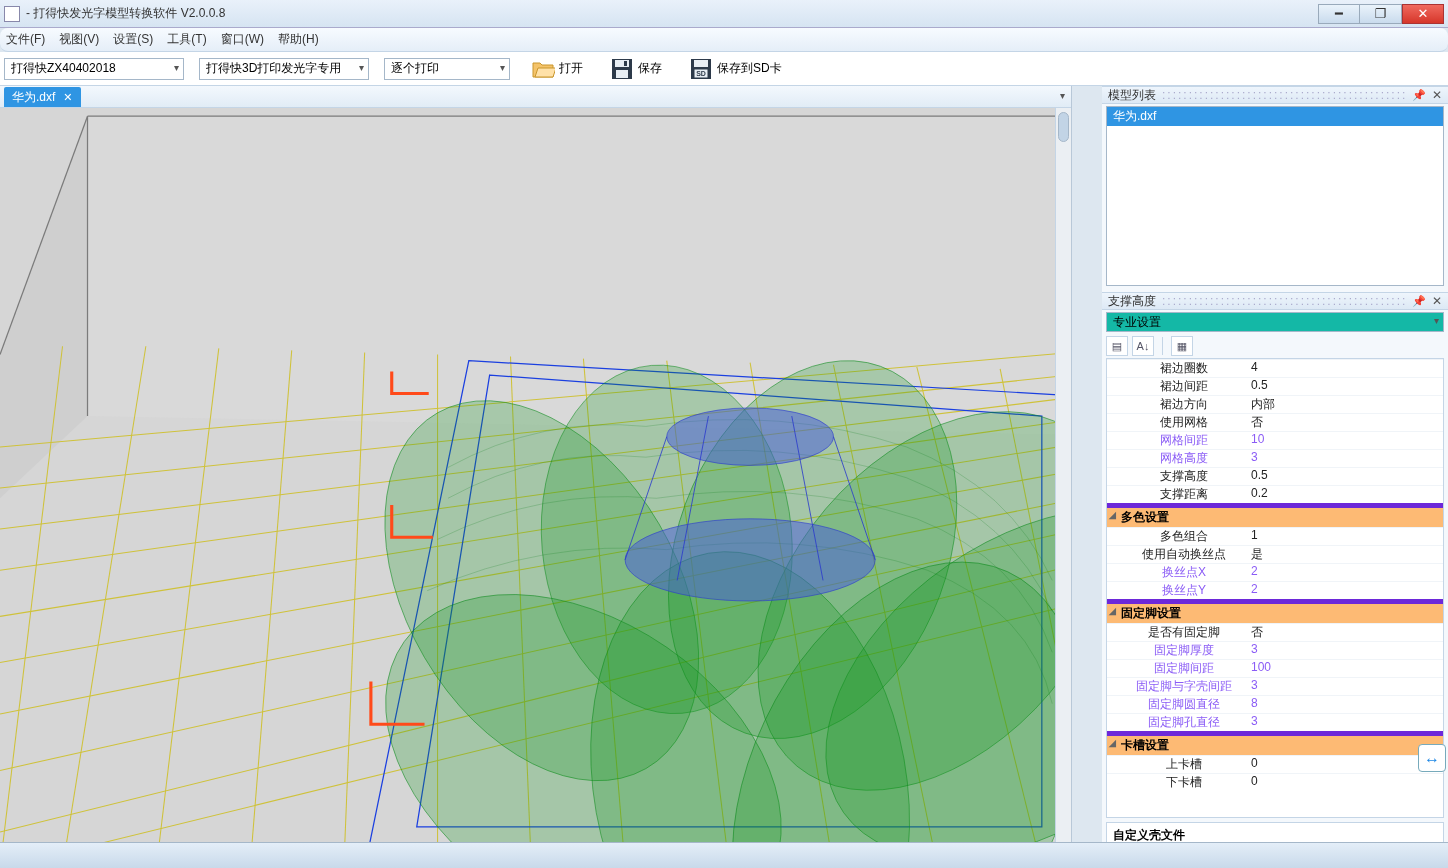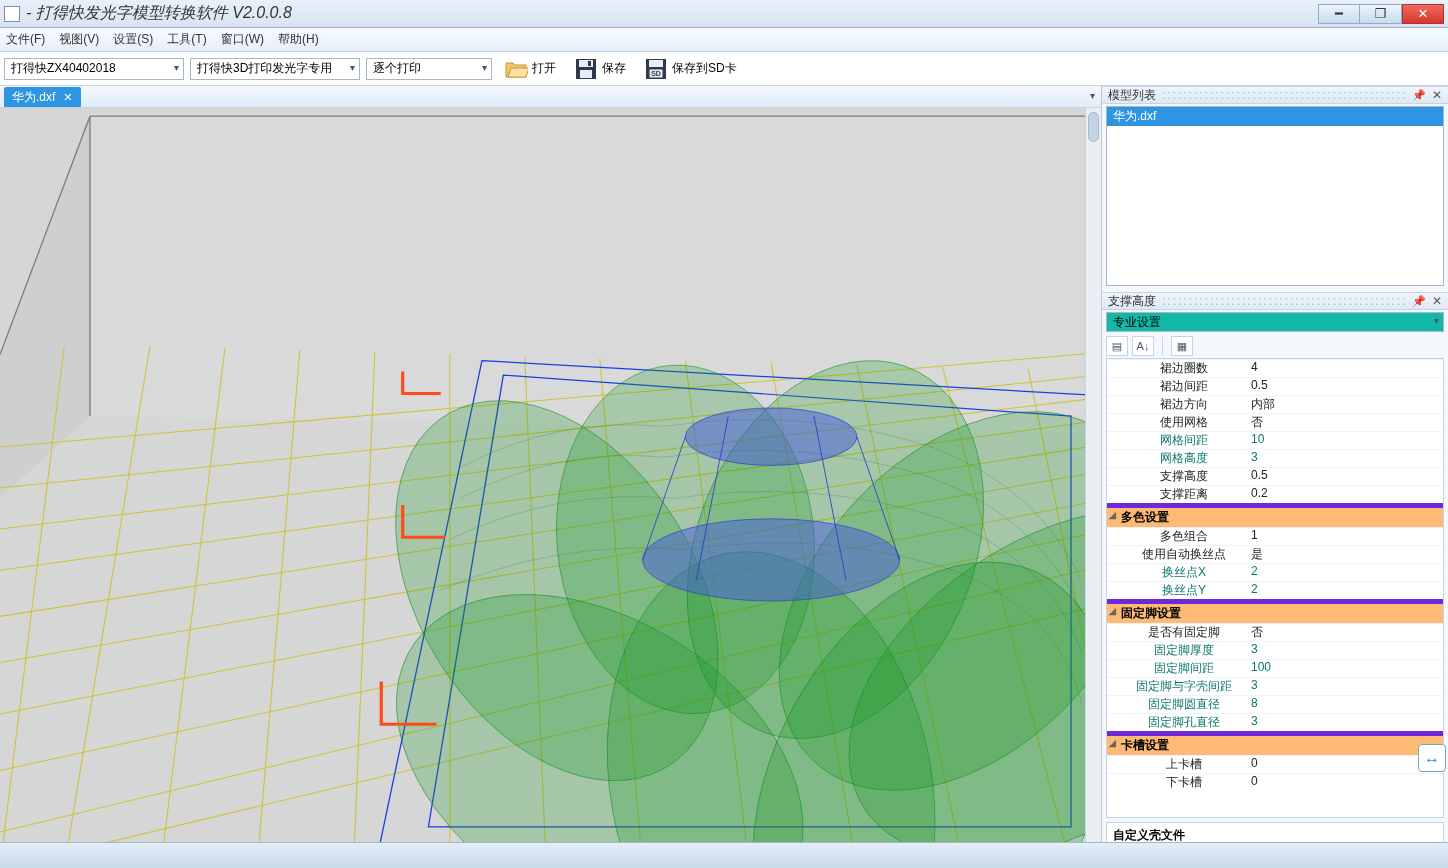--- a/index.html
+++ b/index.html
@@ -1,49 +1,49 @@
 <!DOCTYPE html>
 <html><head>
 <meta charset="utf-8">
 <style>
 * { box-sizing: border-box; margin: 0; padding: 0; }
 body { font-family: "Microsoft YaHei", "SimSun", Arial, sans-serif; font-size: 12px; background: #dde7f0; overflow: hidden; height: 868px; width: 1448px; }
 
 .titlebar { height: 28px; background: linear-gradient(#e9f1fa, #d6e4f2); display: flex; align-items: center; padding: 0 4px; border-bottom: 1px solid #aac; }
 .titlebar .appicon { width: 16px; height: 16px; margin-right: 6px; background: #fff; border: 1px solid #88a; }
-.titlebar .title { flex: 1; color: #333; font-size: 16px; font-style: italic; }
+.titlebar .title { flex: 1; color: #333; font-size: 12px; }
 .titlebar .wcontrols { display: flex; gap: 0; }
 .titlebar .wbtn { width: 42px; height: 20px; display: flex; align-items: center; justify-content: center; font-size: 13px; color: #333; cursor: default; }
 .titlebar .wbtn.min { background: linear-gradient(#eaf3fb,#c9dbed); border: 1px solid #9ab; }
 .titlebar .wbtn.max { background: linear-gradient(#eaf3fb,#c9dbed); border: 1px solid #9ab; border-left: none; }
 .titlebar .wbtn.close { background: linear-gradient(#f06a5f,#d6362a); color: #fff; border: 1px solid #a33; }
 
-.menubar { height: 24px; background: linear-gradient(#f7fbff, #e5eef8); border-bottom: 1px solid #c4d5e6; display: flex; align-items: center; padding: 0 6px; gap: 14px; }
+.menubar { height: 24px; background: linear-gradient(#f7fbff, #e5eef8); border-bottom: 1px solid #c4d5e6; display: flex; align-items: center; padding: 0 6px; gap: 14px; border-radius: 8px; }
 .menubar .mitem { color: #333; cursor: default; }
 
-.toolbar { height: 34px; background: #fff; border-bottom: 1px solid #c4d5e6; display: flex; align-items: center; padding: 0 4px; gap: 6px; }
+.toolbar { height: 34px; background: #fff; border-bottom: 1px solid #c4d5e6; display: flex; align-items: center; padding: 0 4px; gap: 15px; }
 .toolbar .combo { height: 22px; border: 1px solid #a5b7c9; background: #fff; padding: 0 16px 0 6px; position: relative; min-width: 90px; display: flex; align-items: center; }
 .toolbar .combo::after { content: "▾"; position: absolute; right: 4px; top: 3px; color: #555; font-size: 10px; }
 .toolbar .tbtn { display: flex; align-items: center; gap: 4px; padding: 2px 6px; cursor: default; }
 .toolbar .ticon { width: 24px; height: 24px; display: inline-block; }
 .icon-open svg, .icon-save svg, .icon-sd svg { width: 24px; height: 24px; }
 
 .framearea { height: 782px; display: flex; }
 
 .leftpane { flex: 1; display: flex; flex-direction: column; border-right: 1px solid #b8c8d8; background: #fff; }
 .tabstrip { height: 22px; background: linear-gradient(#f3f8fd,#e1ecf6); border-bottom: 1px solid #c4d5e6; display: flex; align-items: flex-end; padding-left: 4px; position: relative; }
 .tab { height: 20px; background: #2f95e3; color: #fff; padding: 2px 8px; border-radius: 2px 2px 0 0; display: flex; align-items: center; gap: 8px; font-size: 12px; }
 .tab .closex { font-size: 11px; cursor: default; }
 .tabstrip .ddarrow { position: absolute; right: 6px; top: 4px; color: #555; font-size: 10px; }
 .viewport { flex: 1; position: relative; background: #d6d6d6; overflow: hidden; }
 .viewport canvas, .viewport svg { position: absolute; inset: 0; }
 .vscroll { position: absolute; right: 0; top: 0; bottom: 0; width: 16px; background: #ebeff3; border-left: 1px solid #c4d5e6; }
 .vscroll .thumb { position: absolute; left: 2px; right: 2px; top: 4px; height: 30px; background: #c2d4e6; border: 1px solid #a5b7c9; border-radius: 6px; }
 
-.rightpane { width: 346px; display: flex; flex-direction: column; background: #f4f8fc; }
+.rightpane { width: 346px; display: flex; flex-direction: column; background: #f4f8fc; margin-left: 30px; }
 .panelhdr { height: 18px; background: linear-gradient(#eef5fc,#dde9f5); border-top: 1px solid #c4d5e6; border-bottom: 1px solid #c4d5e6; display: flex; align-items: center; padding: 0 6px; color: #333; font-size: 12px; position: relative; }
 .panelhdr .dots { flex: 1; color: #aac; overflow: hidden; white-space: nowrap; letter-spacing: 2px; margin-left: 6px; }
 .panelhdr .pin { font-size: 11px; color: #555; margin: 0 6px; }
 .panelhdr .px { font-size: 12px; color: #555; }
 
 .modellist { border: 1px solid #a5b7c9; background: #fff; margin: 2px 4px 6px 4px; height: 180px; overflow: auto; }
 .modellist .row { padding: 1px 6px; }
 .modellist .row.sel { background: #2f95e3; color: #fff; }
 
 .settings-combo { margin: 2px 4px; height: 20px; border: 1px solid #a5b7c9; background: #14b8a6; padding: 0 16px 0 6px; position: relative; display: flex; align-items: center; }
@@ -52,21 +52,21 @@
 .toolrow { margin: 2px 4px 2px 4px; display: flex; gap: 4px; align-items: center; }
 .toolrow .tbicon { width: 22px; height: 20px; border: 1px solid #c4d5e6; background: #fff; display: flex; align-items: center; justify-content: center; font-size: 11px; color: #556; }
 .toolrow .sep { width: 1px; height: 18px; background: #c4d5e6; margin: 0 4px; }
 
 .propgrid { flex: 1; overflow-y: auto; margin: 0 4px; border: 1px solid #c4d5e6; background: #fff; }
 .pg-cat { background: #fdba74; font-weight: bold; padding: 1px 4px 1px 14px; position: relative; border-top: 5px solid #6d28d9; }
 .pg-cat::before { content: "◢"; position: absolute; left: 2px; top: 2px; font-size: 9px; color: #666; }
 .pg-row { display: flex; border-top: 1px solid #f0f4f8; }
 .pg-row .k { width: 140px; padding: 0 4px 0 18px; color: #222; text-align: center; }
 .pg-row .v { flex: 1; padding: 0 4px; color: #222; }
-.pg-row.disabled .k, .pg-row.disabled .v { color: #0f766e; }
+.pg-row.disabled .k, .pg-row.disabled .v { color: #8b5cf6; }
 
 .descbox { margin: 4px; border: 1px solid #c4d5e6; background: #fff; padding: 4px 6px; height: 42px; }
 .descbox .dt { font-weight: bold; }
 
 .teamviewer { position: absolute; right: 2px; bottom: 96px; width: 28px; height: 28px; background: #fff; border: 1px solid #7ab; border-radius: 4px; display: flex; align-items: center; justify-content: center; color: #1e88e5; font-size: 16px; }
 
 .taskbar { position: absolute; left: 0; right: 0; bottom: 0; height: 26px; background: linear-gradient(#e4eef8,#c8d9ea); border-top: 1px solid #a5b7c9; }
 </style>
 </head>
 <body>

